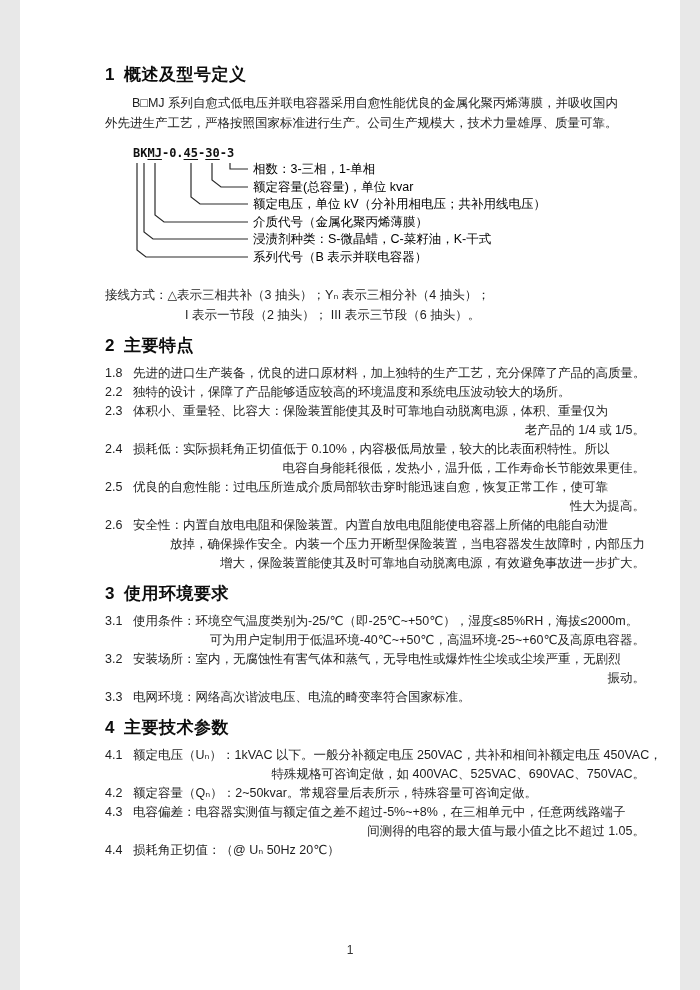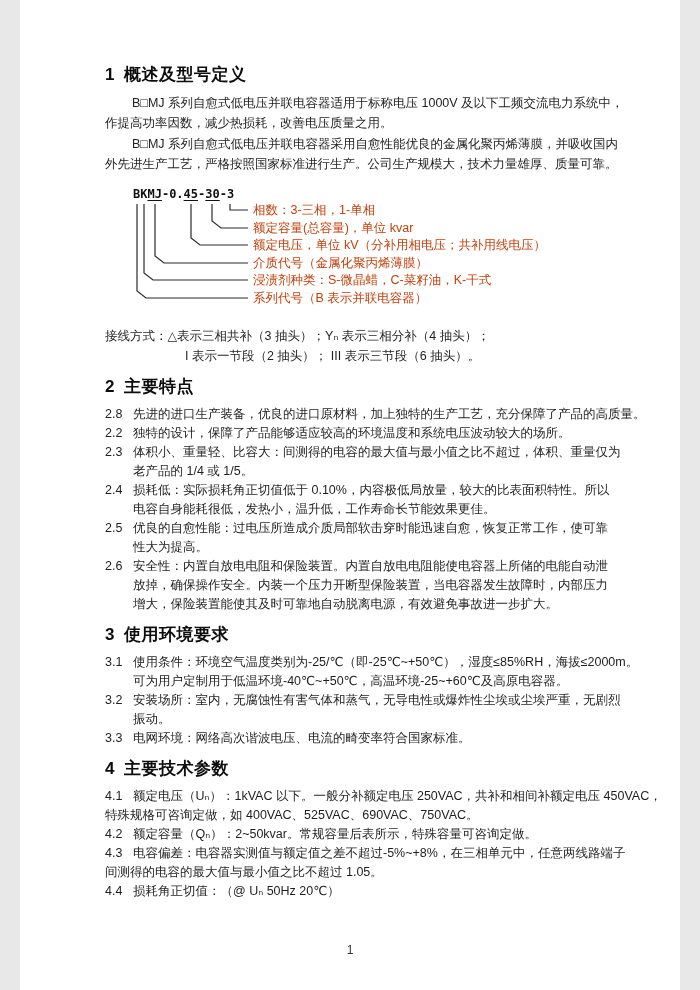--- a/index.html
+++ b/index.html
@@ -17,54 +17,50 @@
     font-size:17px;line-height:22px;font-weight:bold;color:#0d0d0d;
     margin:10px 0 7px 0;letter-spacing:0.5px;
   }
   .sec-title.first{margin-top:0;}
   .hno{display:inline-block;margin-right:9px;}
   .line{font-size:12.5px;line-height:20px;white-space:nowrap;}
   .para .line.indent{text-indent:27px;}
   .para{margin-bottom:1px;}
   .item .line{line-height:19px;}
   .item .no{display:inline-block;min-width:28px;}
-  .item .cont{padding-left:28px;}
+  .item .cont{padding-left:28px;text-align:right;}
   .item.flush .cont{padding-left:0;}
   
   .diagram{position:relative;height:124px;margin:13px 0 15px 0;}
   .model-code{
     position:absolute;left:28px;top:0;
     font-family:"DejaVu Sans Mono","Liberation Mono",monospace;
     font-size:12px;font-weight:bold;color:#111;letter-spacing:0;
   }
   .model-code .u{text-decoration:underline;text-underline-offset:2px;}
   .diagram svg{position:absolute;left:0;top:0;}
   .dlabel{
     position:absolute;left:148px;
-    font-size:12.5px;line-height:14px;white-space:nowrap;color:#c2410c;text-align:center;
+    font-size:12.5px;line-height:14px;white-space:nowrap;color:#000000;text-align:center;
   }
   .wiring{margin-top:15px;margin-bottom:2px;}
   .wiring .cont{padding-left:80px;}
   .page-number{
     position:absolute;left:0;top:943px;width:100%;
     text-align:center;font-size:12px;color:#333;
   }
 </style>
 </head>
 <body>
 
 <div class="page">
   <div class="content">
 
     <div class="sec-title first"><span class="hno">1</span><span>概述及型号定义</span></div>
 
-    <div class="para">
-      <div class="line indent">B□MJ 系列自愈式低电压并联电容器适用于标称电压 1000V 及以下工频交流电力系统中，</div>
-      <div class="line">作提高功率因数，减少热损耗，改善电压质量之用。</div>
-    </div>
     <div class="para">
       <div class="line indent">B□MJ 系列自愈式低电压并联电容器采用自愈性能优良的金属化聚丙烯薄膜，并吸收国内</div>
       <div class="line">外先进生产工艺，严格按照国家标准进行生产。公司生产规模大，技术力量雄厚、质量可靠。</div>
     </div>
 
     <div class="diagram">
       <div class="model-code"><span>BK</span><span class="u">MJ</span><span>-0.</span><span class="u">45</span><span>-</span><span class="u">30</span><span>-3</span></div>
       <svg width="540" height="124" viewBox="0 0 540 124">
         <g fill="none" stroke="#2b2b2b" stroke-width="1.2">
           <polyline points="125,17 125,23 143,23"></polyline>
@@ -84,27 +80,27 @@
     </div>
 
     <div class="wiring">
       <div class="line">接线方式：△表示三相共补（3 抽头）；Yₙ 表示三相分补（4 抽头）；</div>
       <div class="line cont">I 表示一节段（2 抽头）；  III 表示三节段（6 抽头）。</div>
     </div>
 
     <div class="sec-title"><span class="hno">2</span><span>主要特点</span></div>
 
     <div class="item">
-      <div class="line"><span class="no">2.8</span><span>先进的进口生产装备，优良的进口原材料，加上独特的生产工艺，充分保障了产品的高质量。</span></div>
+      <div class="line"><span class="no">1.8</span><span>先进的进口生产装备，优良的进口原材料，加上独特的生产工艺，充分保障了产品的高质量。</span></div>
     </div>
     <div class="item">
       <div class="line"><span class="no">2.2</span><span>独特的设计，保障了产品能够适应较高的环境温度和系统电压波动较大的场所。</span></div>
     </div>
     <div class="item">
-      <div class="line"><span class="no">2.3</span><span>体积小、重量轻、比容大：间测得的电容的最大值与最小值之比不超过，体积、重量仅为</span></div>
+      <div class="line"><span class="no">2.3</span><span>体积小、重量轻、比容大：保险装置能使其及时可靠地自动脱离电源，体积、重量仅为</span></div>
       <div class="line cont">老产品的 1/4 或 1/5。</div>
     </div>
     <div class="item">
       <div class="line"><span class="no">2.4</span><span>损耗低：实际损耗角正切值低于 0.10%，内容极低局放量，较大的比表面积特性。所以</span></div>
       <div class="line cont">电容自身能耗很低，发热小，温升低，工作寿命长节能效果更佳。</div>
     </div>
     <div class="item">
       <div class="line"><span class="no">2.5</span><span>优良的自愈性能：过电压所造成介质局部软击穿时能迅速自愈，恢复正常工作，使可靠</span></div>
       <div class="line cont">性大为提高。</div>
     </div>

